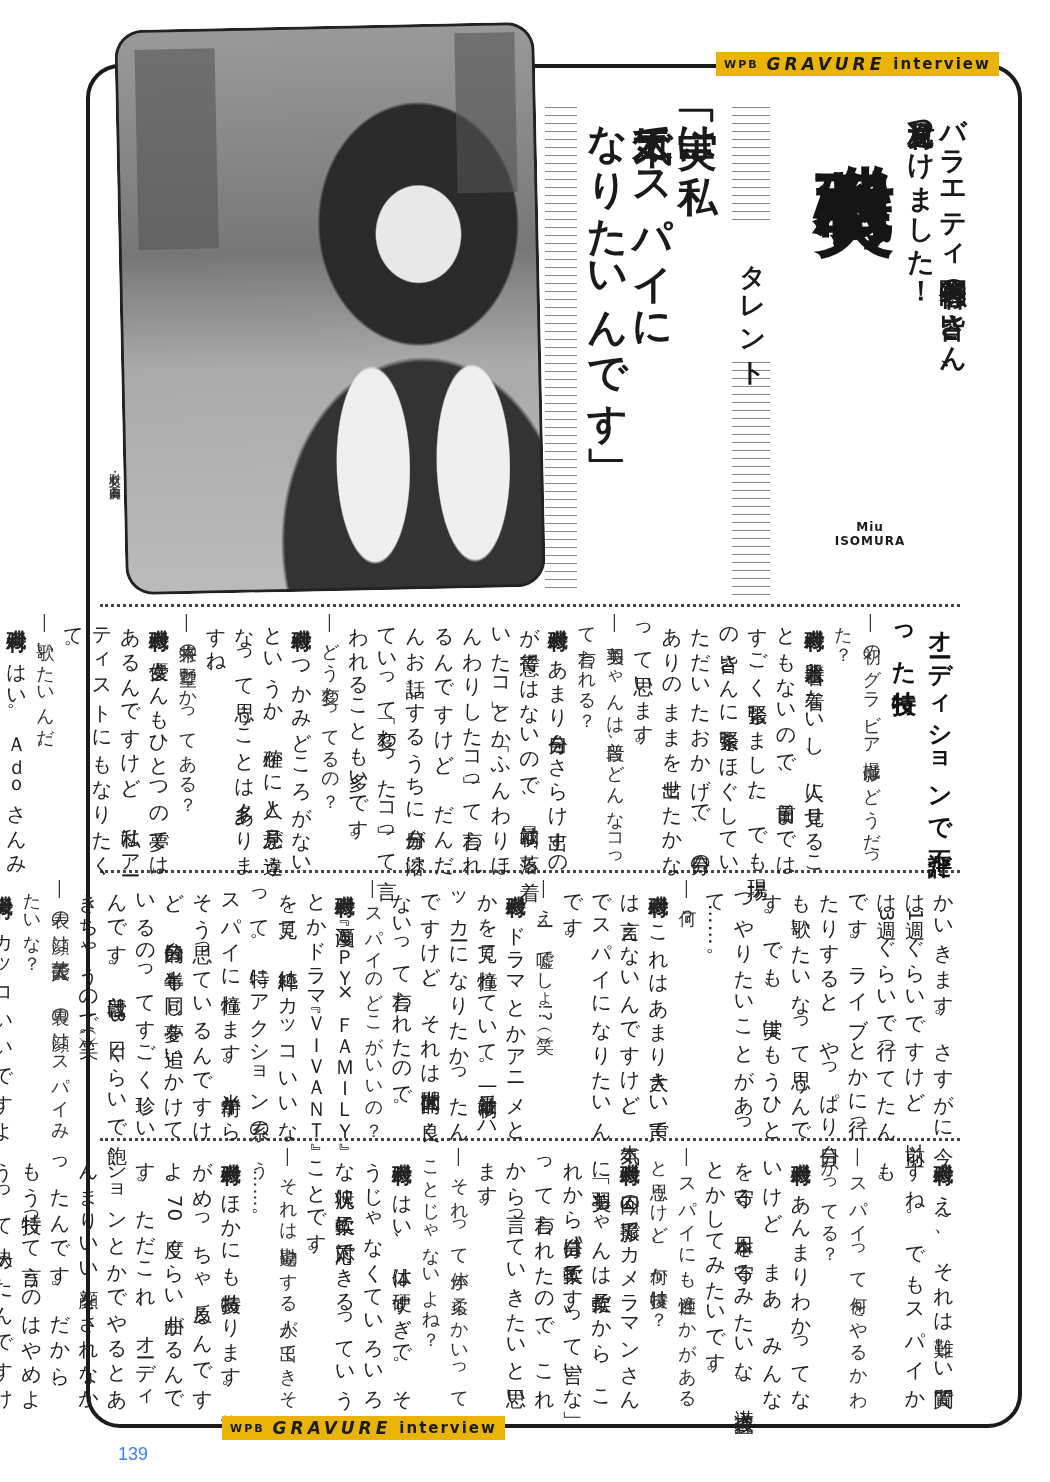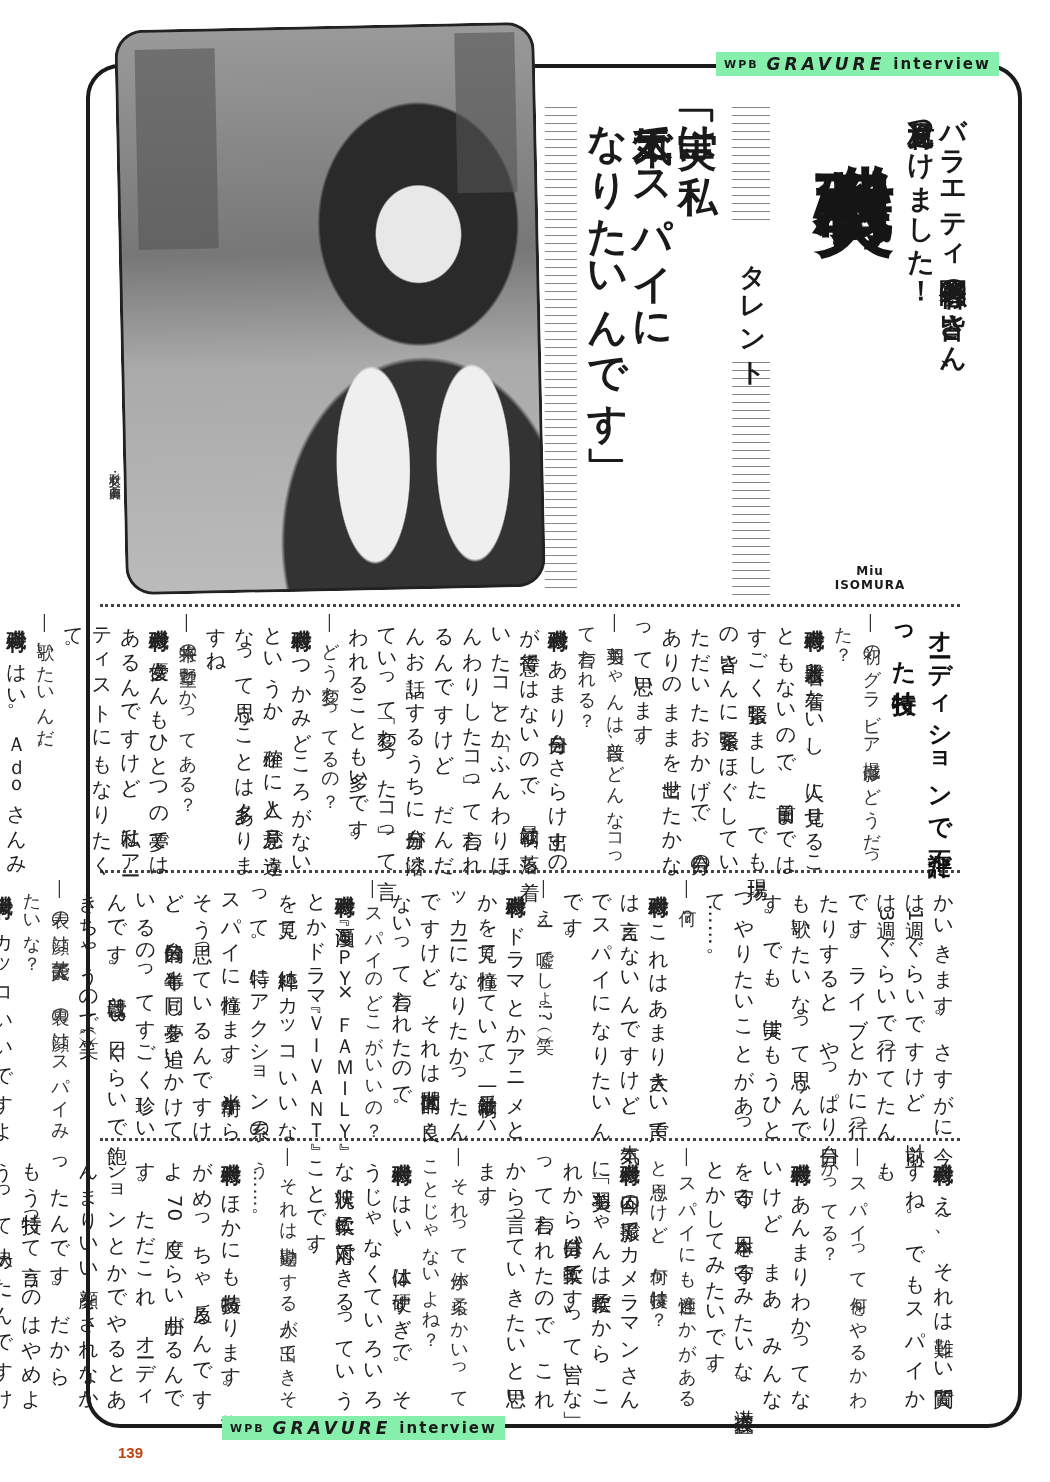--- a/index.html
+++ b/index.html
@@ -1,47 +1,47 @@
 <!DOCTYPE html>
 <html><head>
 <meta charset="utf-8">
 <style>
   html,body{margin:0;padding:0;background:#fff;}
   body{width:1050px;height:1482px;position:relative;overflow:hidden;font-family:"DejaVu Sans",sans-serif;color:#1a1a1a;}
   .frame{position:absolute;left:86px;top:64px;width:936px;height:1364px;border:4px solid #1b1b1b;border-radius:34px;box-sizing:border-box;}
-  .banner{position:absolute;height:24px;display:flex;align-items:center;gap:8px;background:#86efac;padding:0 8px;font-family:"DejaVu Sans",sans-serif;color:#1b1b1b;letter-spacing:2px;}
+  .banner{position:absolute;height:24px;display:flex;align-items:center;gap:8px;background:#eab308;padding:0 8px;font-family:"DejaVu Sans",sans-serif;color:#1b1b1b;letter-spacing:2px;}
   .banner .wpb{font-size:11px;font-weight:bold;letter-spacing:2px;}
   .banner .grav{font-size:17px;font-weight:bold;letter-spacing:4px;font-style:italic;}
   .banner .inter{font-size:15px;font-weight:bold;letter-spacing:2px;}
   .photo{position:absolute;left:120px;top:26px;width:420px;height:565px;border-radius:28px;overflow:hidden;transform:rotate(-1.2deg);
     background:
       radial-gradient(ellipse 70px 80px at 300px 210px,#e8e8e8 0 60%,transparent 62%),
       radial-gradient(ellipse 140px 170px at 300px 200px,#2a2a2a 0 70%,transparent 72%),
       radial-gradient(ellipse 60px 160px at 250px 440px,#efefef 0 60%,transparent 62%),
       radial-gradient(ellipse 60px 160px at 350px 440px,#efefef 0 60%,transparent 62%),
       radial-gradient(ellipse 200px 260px at 300px 520px,#333 0 70%,transparent 72%),
       linear-gradient(180deg,#9a9a9a 0%,#777 40%,#aaa 60%,#bbb 100%);
     box-shadow:0 0 0 3px #222 inset;}
   .photo .bldg{position:absolute;background:#555;opacity:.6;}
   .credit{position:absolute;left:106px;top:465px;writing-mode:vertical-rl;font-size:12px;color:#333;font-family:"DejaVu Sans",sans-serif;}
   .stripes{position:absolute;background:repeating-linear-gradient(180deg,transparent 0 7px,#888 7px 8px);}
   .v{writing-mode:vertical-rl;text-orientation:upright;}
   .title-quote{position:absolute;left:585px;top:96px;height:340px;font-size:40px;font-weight:bold;line-height:45px;letter-spacing:1px;color:#1a1a1a;font-family:"DejaVu Sans",sans-serif;}
   .title-role{position:absolute;left:738px;top:245px;font-size:26px;line-height:30px;font-weight:bold;letter-spacing:3px;}
   .title-name{position:absolute;left:815px;top:100px;font-size:80px;line-height:80px;font-weight:900;letter-spacing:4px;color:#151515;}
   .title-lead{position:absolute;left:905px;top:100px;height:330px;font-size:27px;line-height:32px;font-weight:bold;letter-spacing:1px;}
-  .romaji{position:absolute;left:820px;top:520px;width:100px;text-align:center;font-size:12px;font-weight:bold;line-height:14px;letter-spacing:1px;margin-top:44px;}
+  .romaji{position:absolute;left:820px;top:520px;width:100px;text-align:center;font-size:12px;font-weight:bold;line-height:14px;letter-spacing:1px;}
   .dotted{position:absolute;left:100px;width:860px;border-top:3px dotted #444;}
   .band{position:absolute;left:100px;width:858px;writing-mode:vertical-rl;font-size:20px;line-height:28.5px;letter-spacing:1px;text-align:justify;font-family:"DejaVu Sans",sans-serif;color:#222;}
   .band p{margin:0;}
   .band .sp{font-weight:bold;margin-right:0;padding-bottom:8px;}
   .band .q{font-size:18px;color:#333;}
   .band .q::before{content:"―";letter-spacing:-2px;}
   .band .head{font-weight:bold;font-size:24px;line-height:36px;color:#111;}
-  .pagenum{position:absolute;left:118px;top:1444px;font-size:15px;font-weight:bold;font-family:"Liberation Sans",sans-serif;color:#c2410c;}
+  .pagenum{position:absolute;left:118px;top:1444px;font-size:18px;font-weight:normal;font-family:"Liberation Sans",sans-serif;color:#3b82f6;}
 </style>
 </head>
 <body>
 
 <div class="frame"></div>
 
 <div class="banner" style="left:716px;top:52px;">
   <span class="wpb">WPB</span>
   <span class="grav">GRAVURE</span>
   <span class="inter">interview</span>

